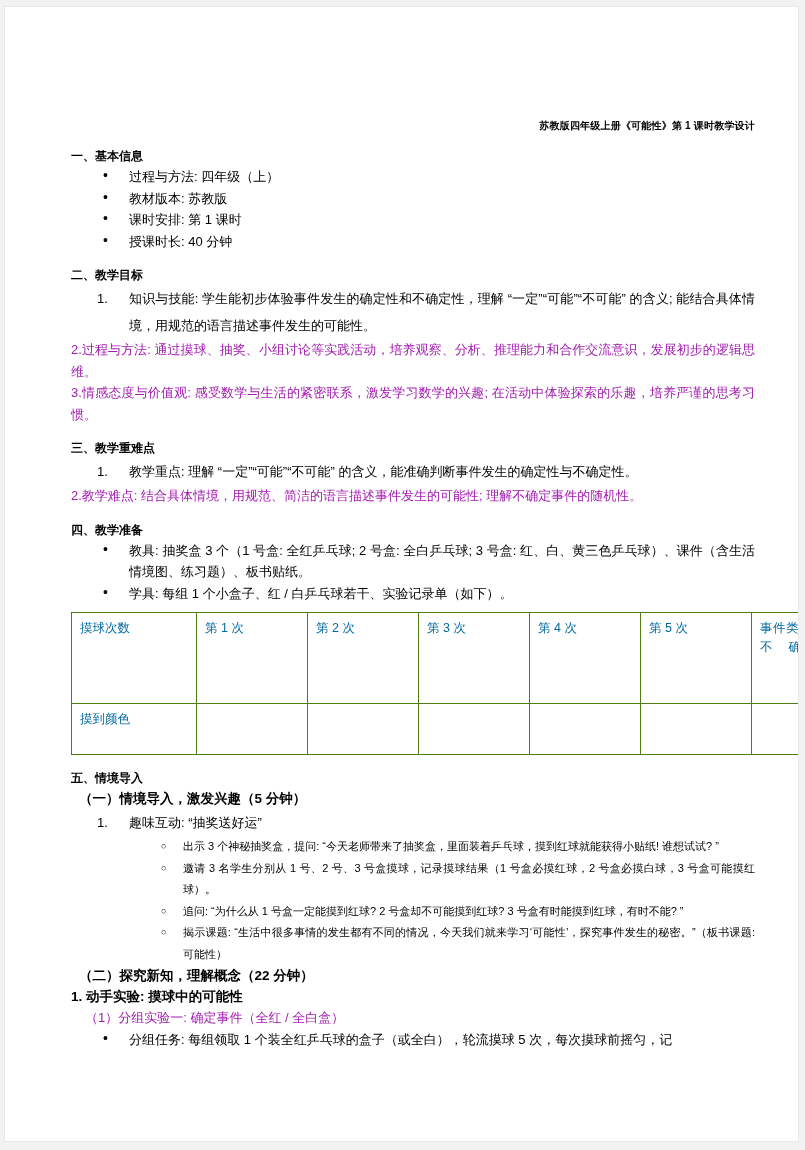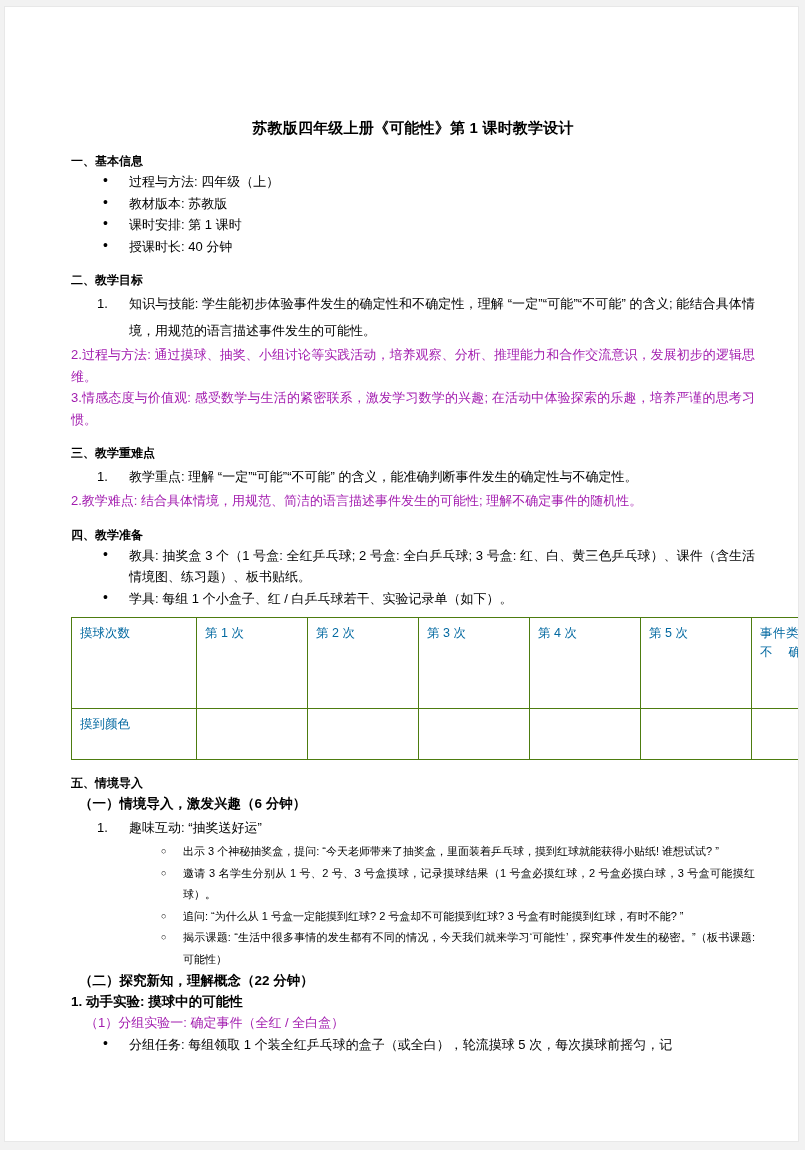--- a/index.html
+++ b/index.html
@@ -25,23 +25,23 @@
     overflow: hidden;
   }
   .content {
     position: absolute;
     left: 66px;
     top: 0;
     width: 684px;
   }
 
   .doc-title {
-    text-align: center;
+    text-align: right;
     font-weight: bold;
-    font-size: 15px;
+    font-size: 10px;
     color: #000;
     margin-top: 112px;
     margin-bottom: 0;
     letter-spacing: 0.2px;
   }
 
   .h2 {
     font-weight: bold;
     font-size: 12px;
     color: #000;
@@ -217,21 +217,21 @@
         <td class="col-turn"></td>
         <td class="col-turn"></td>
         <td class="col-turn"></td>
         <td class="col-turn"></td>
         <td class="col-type"></td>
       </tr>
     </tbody>
       </table>
 
     <div class="h2">五、情境导入</div>
-    <div class="h3 indent-1">（一）情境导入，激发兴趣（6 分钟）</div>
+    <div class="h3 indent-1">（一）情境导入，激发兴趣（5 分钟）</div>
 
     <ol class="numbered">
       <li class="num-indent">趣味互动: “抽奖送好运”</li>
     </ol>
     <ul class="circles">
       <li>出示 3 个神秘抽奖盒，提问: “今天老师带来了抽奖盒，里面装着乒乓球，摸到红球就能获得小贴纸! 谁想试试? ”</li>
       <li>邀请 3 名学生分别从 1 号、2 号、3 号盒摸球，记录摸球结果（1 号盒必摸红球，2 号盒必摸白球，3 号盒可能摸红球）。</li>
     </ul>
 
     <ul class="circles">

